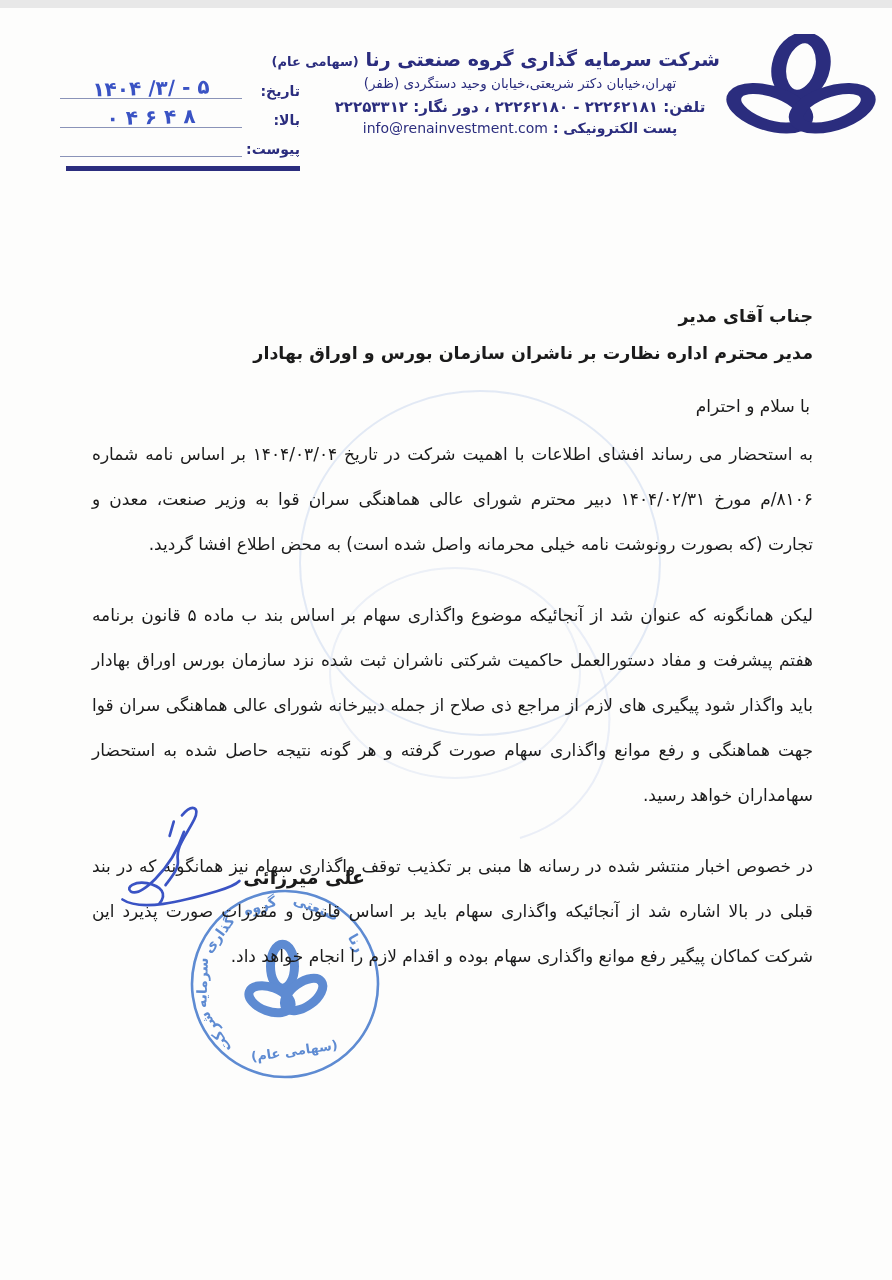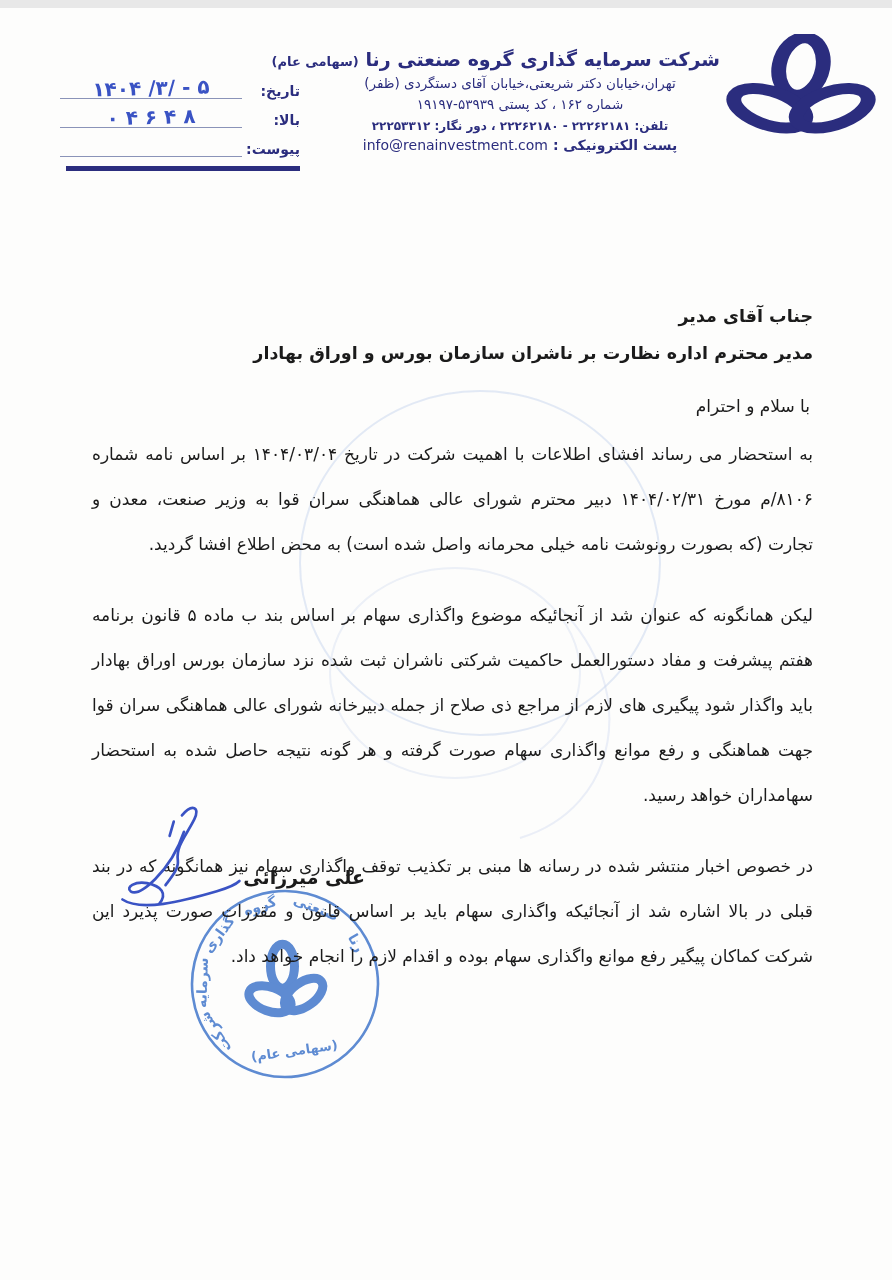--- a/index.html
+++ b/index.html
@@ -15,21 +15,21 @@
   }
   
   .logo{position:absolute; top:26px; left:723px; width:156px; height:116px;}
   .head-text{
     position:absolute; top:40px; left:320px; width:400px;
     direction:rtl; text-align:center; color:#2b2d7e;
   }
   .company-name{font-size:19px; font-weight:bold; white-space:nowrap; letter-spacing:.2px;}
   .company-type{font-size:13px; font-weight:bold;}
   .addr{font-size:13.5px; margin-top:5px;}
-  .contact{font-size:12px; margin-top:7px; font-weight:bold;}
+  .contact{font-size:15px; margin-top:7px; font-weight:bold;}
   .email-line{font-size:14px; margin-top:4px; font-weight:bold;}
   .email-latin{font-family:"DejaVu Sans", sans-serif; font-weight:normal;}
   
   .meta{position:absolute; top:62px; left:60px; width:240px; direction:rtl; color:#2b2d7e;}
   .meta-row{display:flex; align-items:flex-end; height:29px;}
   .meta-label{font-size:14px; font-weight:bold; flex:0 0 54px; text-align:right; padding-left:4px;}
   .meta-line{flex:1; position:relative; border-bottom:1px solid #8a93b8; height:100%;}
   .handwritten{
     position:absolute; bottom:-2px; left:0; right:0;
     direction:ltr; unicode-bidi:embed;
@@ -76,22 +76,21 @@
       <ellipse cx="30" cy="64" rx="14" ry="25" transform="rotate(118 30 64)"></ellipse>
       <ellipse cx="70" cy="64" rx="14" ry="25" transform="rotate(242 70 64)"></ellipse>
     </g>
   </svg>
 
   <div class="head-text">
     <div class="company-name">
       <span>شرکت سرمایه گذاری گروه صنعتی رنا</span>
       <span class="company-type">(سهامی عام)</span>
     </div>
-    <div class="addr">تهران،خیابان دکتر شریعتی،خیابان آقای دستگردی (ظفر)</div>
-    <div class="addr">شماره ۱۶۲ ، کد پستی ۵۳۹۳۹-۱۹۱۹۷</div>
+    <div class="addr">تهران،خیابان دکتر شریعتی،خیابان وحید دستگردی (ظفر)</div>
     <div class="contact">تلفن: ۲۲۲۶۲۱۸۱ - ۲۲۲۶۲۱۸۰ ، دور نگار: ۲۲۲۵۳۳۱۲</div>
     <div class="email-line">
       <span>پست الکترونیکی :</span>
       <span class="email-latin">info@renainvestment.com</span>
     </div>
   </div>
 
   <div class="meta">
     <div class="meta-row">
       <span class="meta-label">تاریخ:</span>

